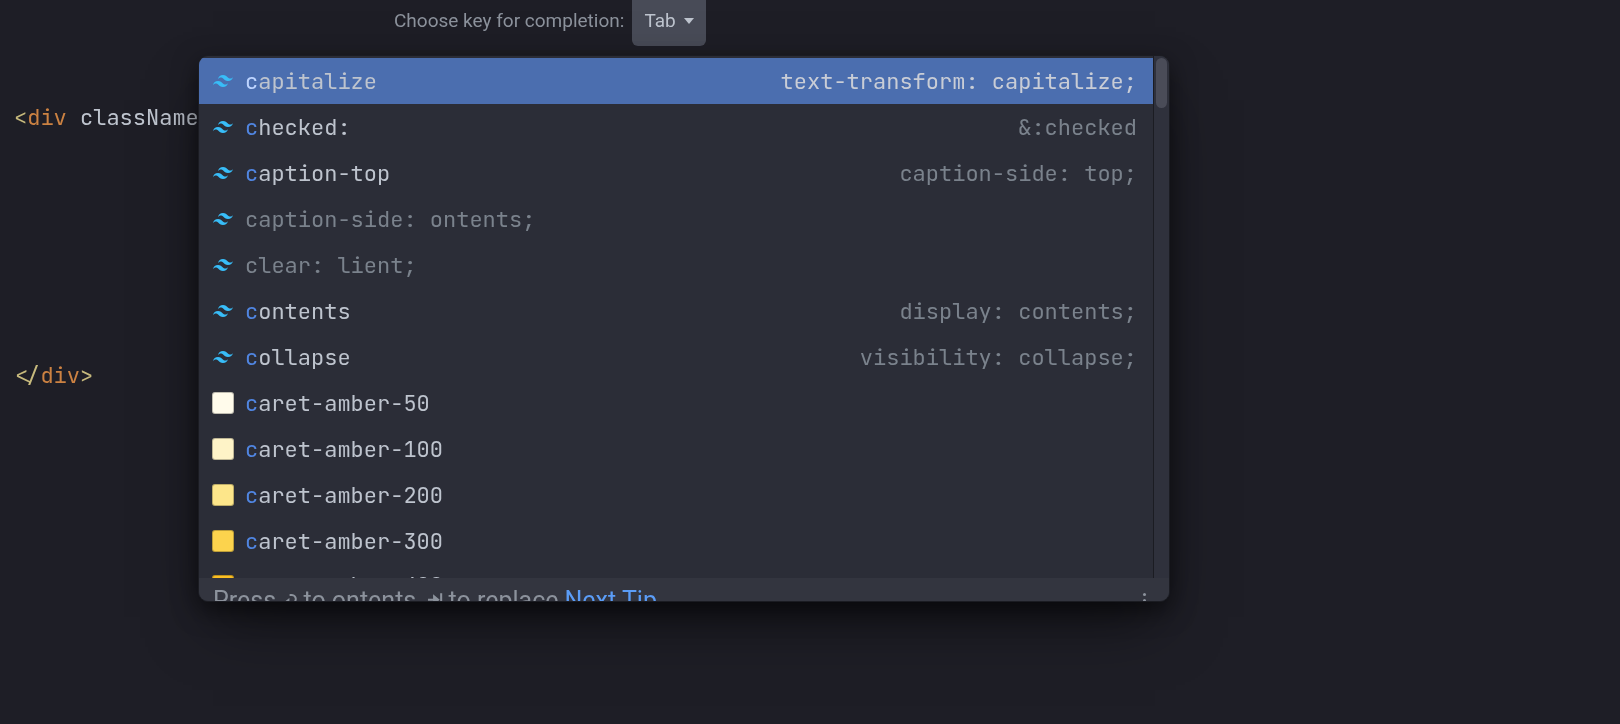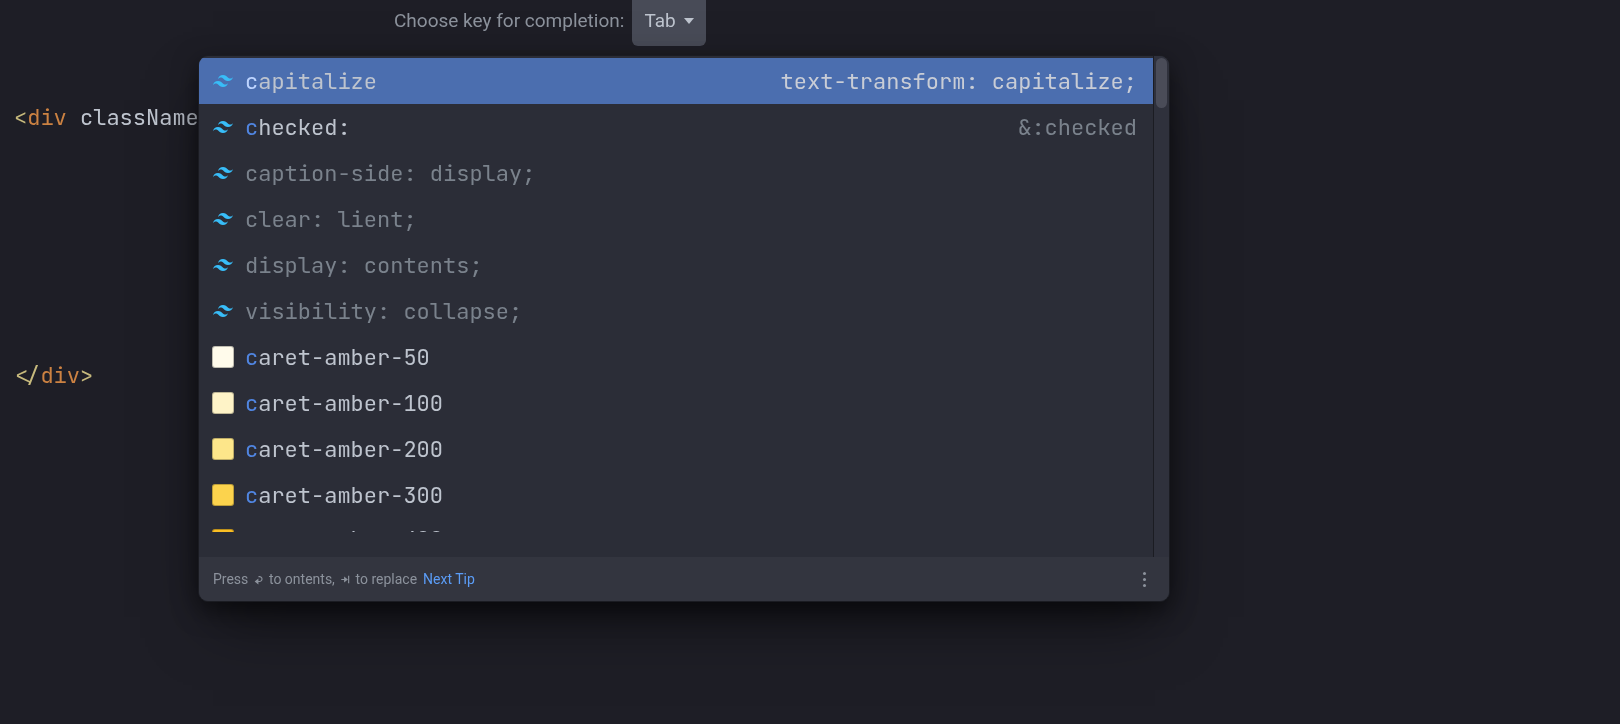--- a/index.html
+++ b/index.html
@@ -145,21 +145,21 @@
   .scrollthumb{
     position:absolute;top:2px;left:2px;right:2px;height:50px;
     background:var(--scrollthumb);border-radius:6px;
   }
   .popup-footer{
     height:44px;flex:0 0 44px;
     background:var(--footer-bg);
     display:flex;align-items:center;
     padding:0 14px;
     font-family:-apple-system,BlinkMacSystemFont,"Segoe UI",Roboto,sans-serif;
-    font-size:14px;
+    font-size:25px;
     color:var(--hint);
     gap:6px;
   }
   .popup-footer .glyph{font-family:"Fira Code",monospace;}
   .popup-footer .link{color:var(--link);margin-left:0;}
   .popup-footer .spacer{flex:1;}
   .dots{
     width:22px;height:22px;display:flex;flex-direction:column;
     align-items:center;justify-content:center;gap:3px;
   }
@@ -203,44 +203,55 @@
           </span>
           <span class="lbl"><span class="match">c</span>hecked:</span>
           <span class="info">&amp;:checked</span>
         </div>
         <div class="row">
           <span class="icon">
             <svg width="24" height="24">
               <use href="#tw"></use>
             </svg>
           </span>
-          <span class="info">caption-side: display;</span>
+          <span class="lbl"><span class="match">c</span>aption-top</span>
+          <span class="info">caption-side: top;</span>
+        </div>
+        <div class="row">
+          <span class="icon">
+            <svg width="24" height="24">
+              <use href="#tw"></use>
+            </svg>
+          </span>
+          <span class="info">caption-side: ontents;</span>
         </div>
         <div class="row">
           <span class="icon">
             <svg width="24" height="24">
               <use href="#tw"></use>
             </svg>
           </span>
           <span class="info">clear: lient;</span>
         </div>
         <div class="row">
           <span class="icon">
             <svg width="24" height="24">
               <use href="#tw"></use>
             </svg>
           </span>
+          <span class="lbl"><span class="match">c</span>ontents</span>
           <span class="info">display: contents;</span>
         </div>
         <div class="row">
           <span class="icon">
             <svg width="24" height="24">
               <use href="#tw"></use>
             </svg>
           </span>
+          <span class="lbl"><span class="match">c</span>ollapse</span>
           <span class="info">visibility: collapse;</span>
         </div>
         <div class="row">
           <span class="icon">
             <span class="swatch" style="background: rgb(255, 251, 235);"></span>
           </span>
           <span class="lbl"><span class="match">c</span>aret-amber-50</span>
           <span class="info"></span>
         </div>
         <div class="row">

